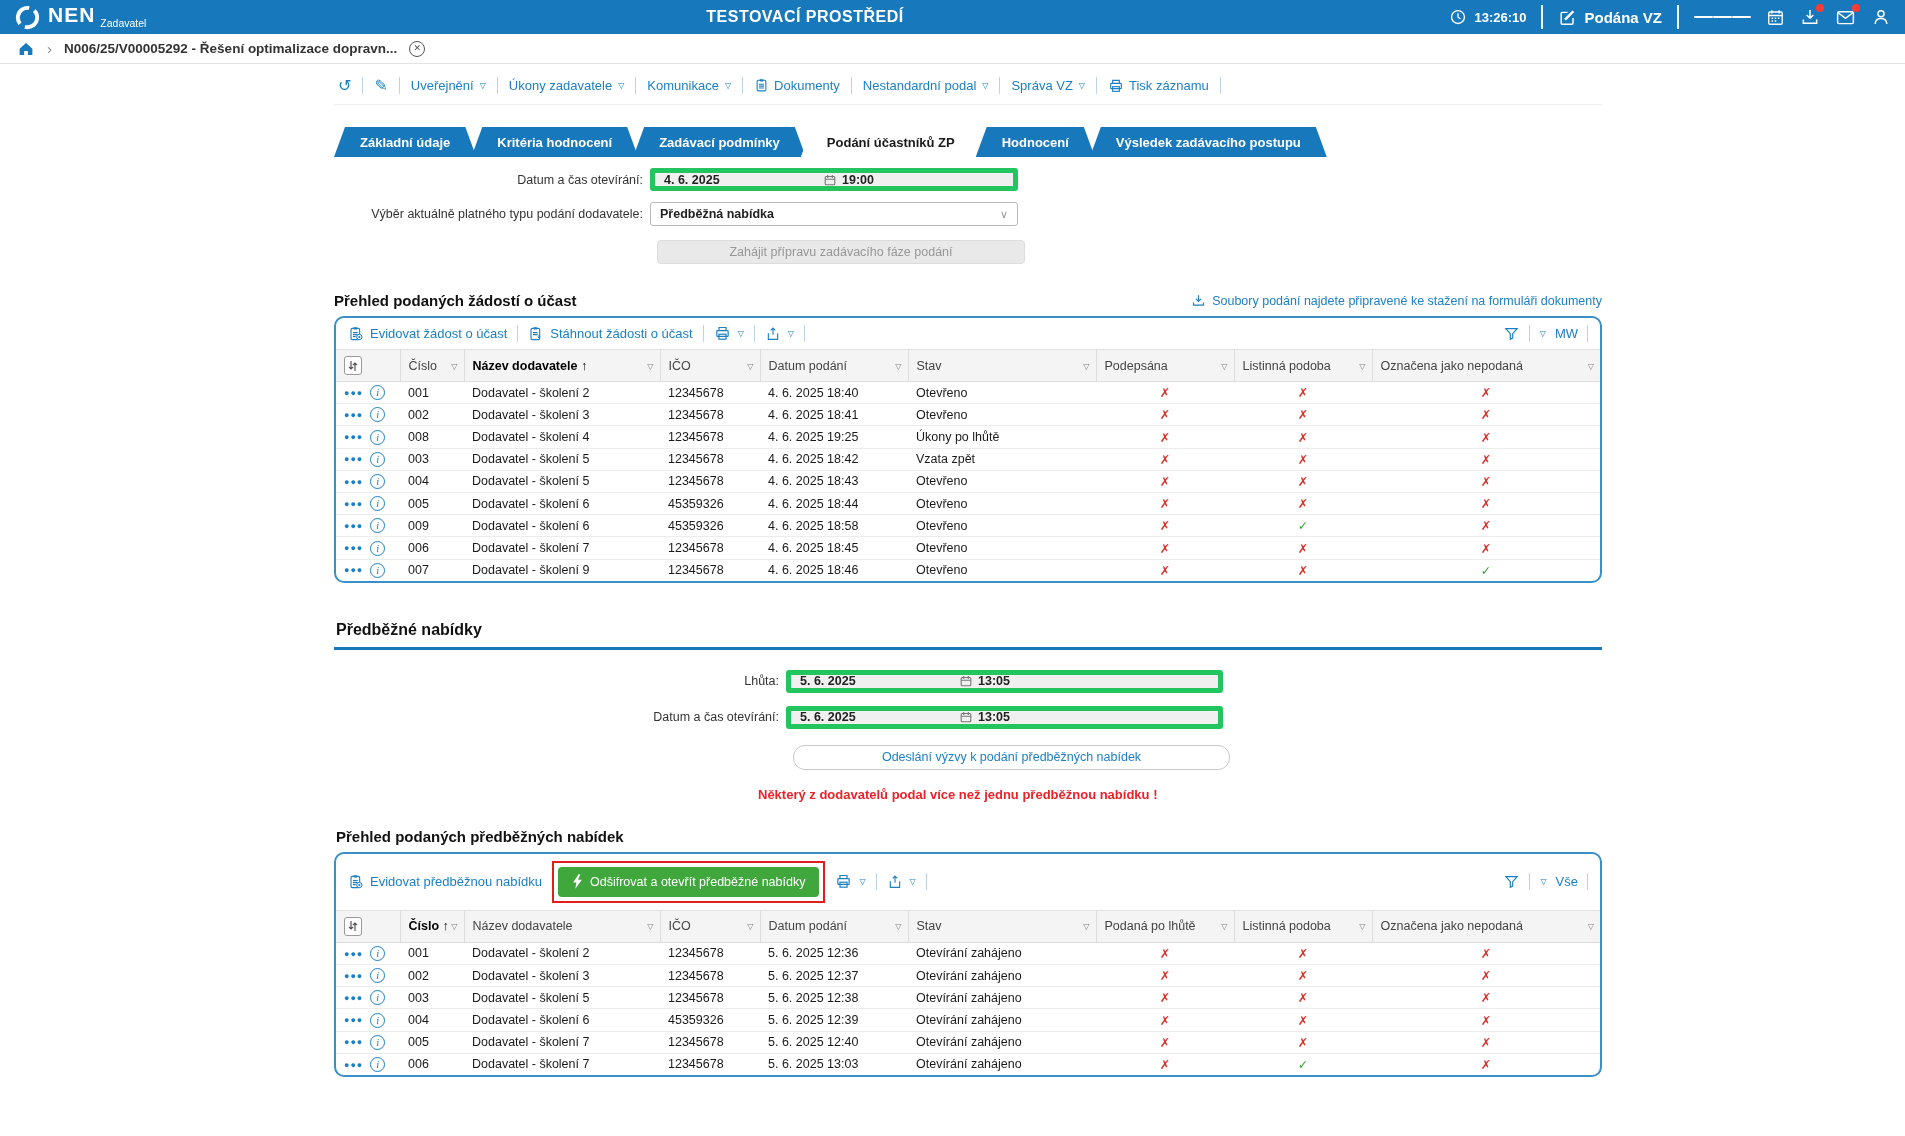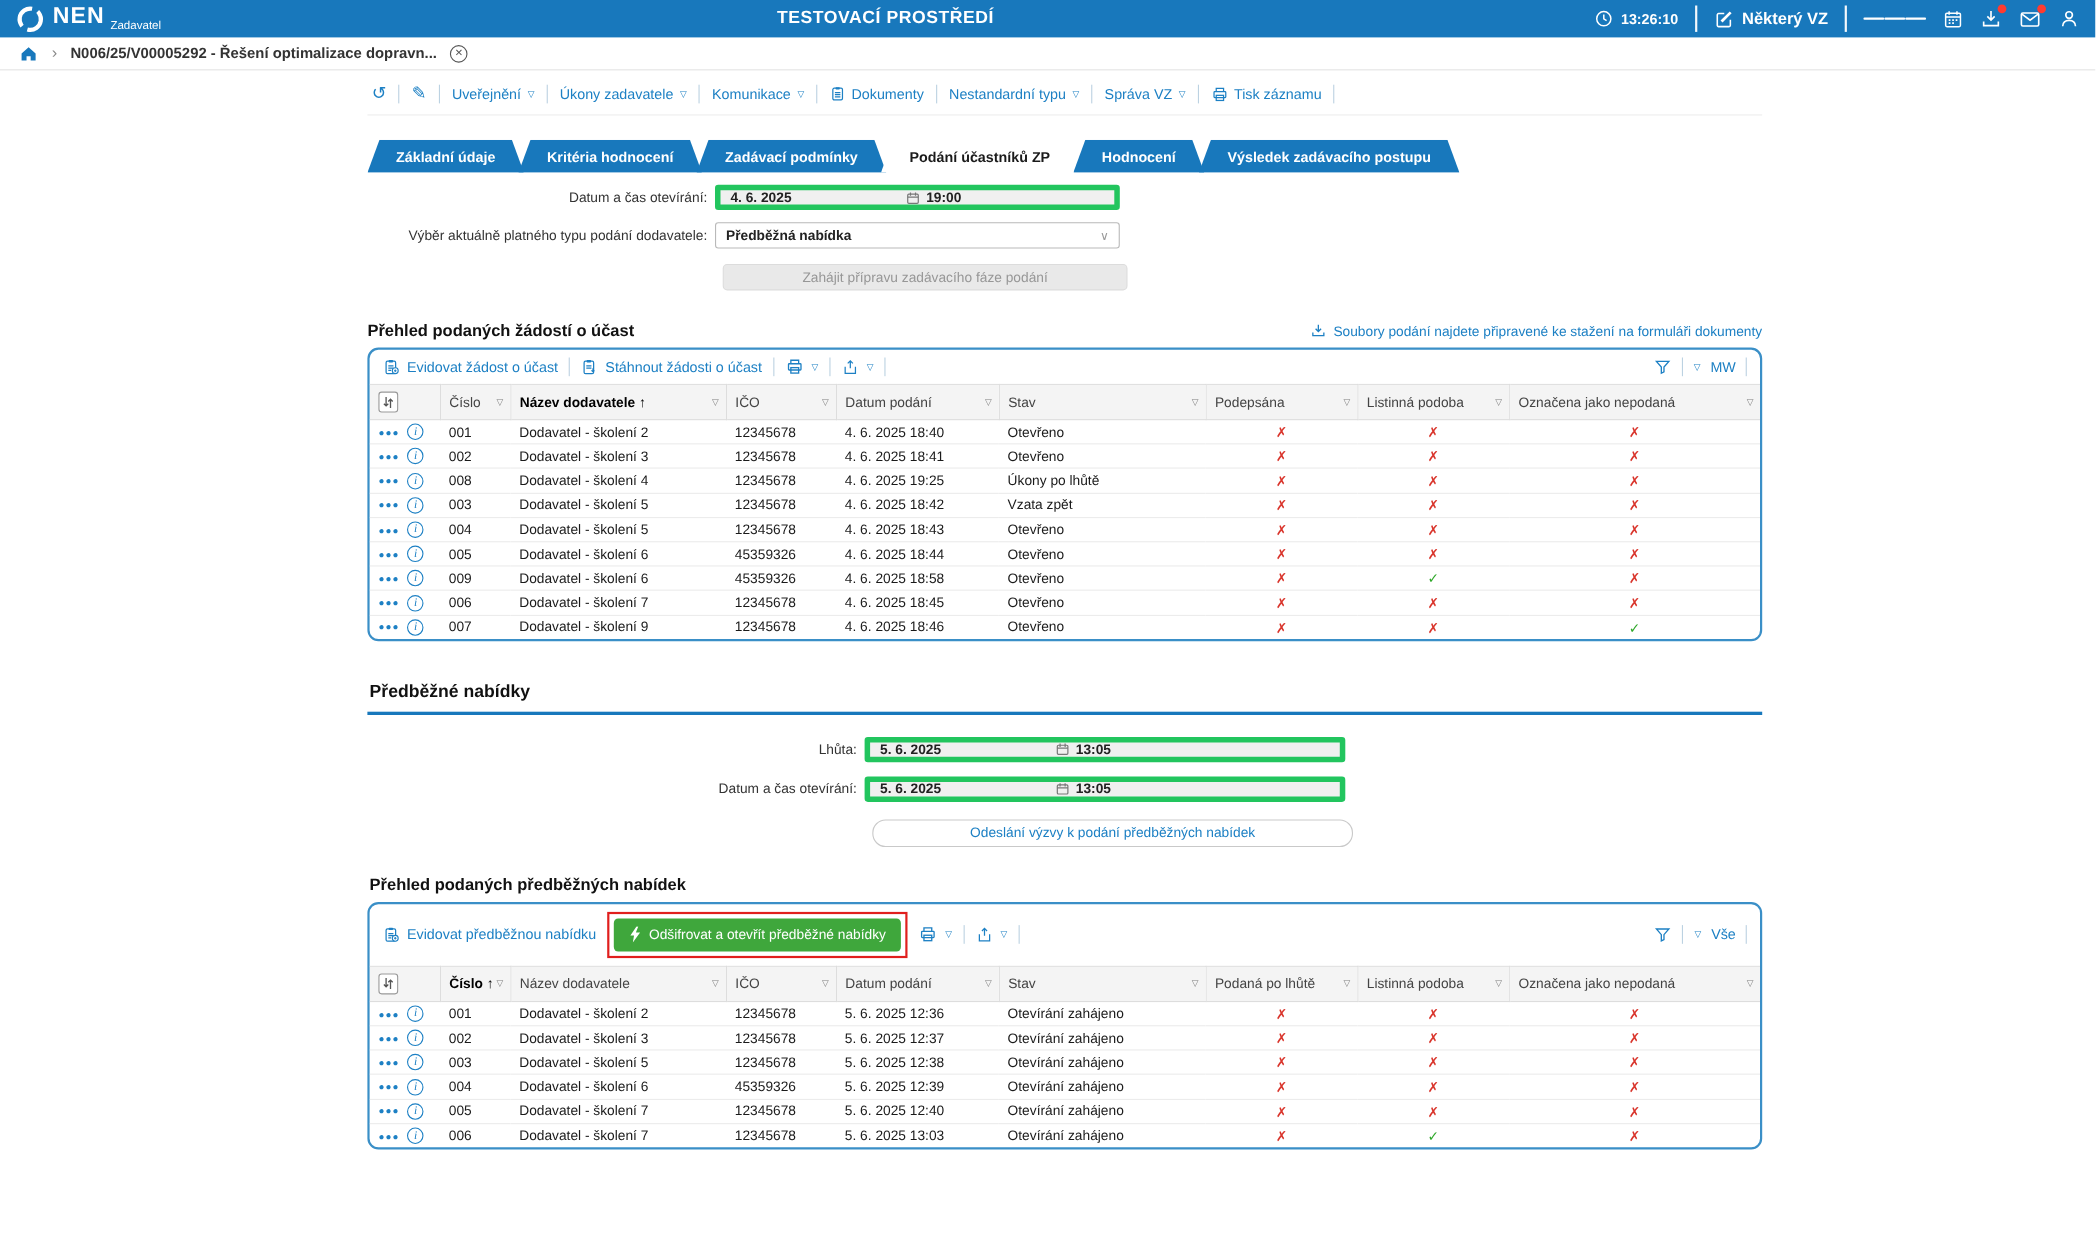--- a/index.html
+++ b/index.html
@@ -119,21 +119,21 @@
       <span>13:26:10</span>
     </div>
     <div class="hsep"></div>
     <div class="createvz">
       <span>
         <svg width="19" height="19" viewBox="0 0 24 24" fill="none" stroke="#fff" stroke-width="1.8">
             <path d="M19 12.5V19a1.5 1.5 0 0 1-1.5 1.5h-12A1.5 1.5 0 0 1 4 19V7a1.5 1.5 0 0 1 1.5-1.5H12"></path>
             <path d="M10 14.5 19.2 5.2l-.9-.9L9 13.5z" fill="#fff"></path>
           </svg>
       </span>
-      <span>Některý VZ</span>
+      <span>Podána VZ</span>
     </div>
     <div class="hsep"></div>
     <div class="iconbtn burger">
         <span></span>
         <span></span>
         <span></span>
       </div>
     <div class="iconbtn">
       <svg width="19" height="19" viewBox="0 0 24 24" fill="none" stroke="#fff" stroke-width="1.7">
           <rect x="3.5" y="5" width="17" height="15.5" rx="1.5"></rect>
@@ -204,21 +204,21 @@
     <span class="rt-item">
       <svg width="15" height="15" viewBox="0 0 24 24" fill="none" stroke="#1d80c4" stroke-width="1.8">
           <rect x="5" y="3.5" width="14" height="17" rx="2"></rect>
           <rect x="9" y="2" width="6" height="3.4" rx="1" fill="#1d80c4" stroke="none"></rect>
           <path d="M8 10h8M8 13h8M8 16h8"></path>
         </svg>
       <span>Dokumenty</span>
       </span>
     <span class="vsep"></span>
     <span class="rt-item">
-        <span>Nestandardní typu</span>
+        <span>Nestandardní podal</span>
         <span class="caret">▽</span>
       </span>
     <span class="vsep"></span>
     <span class="rt-item">
         <span>Správa VZ</span>
         <span class="caret">▽</span>
       </span>
     <span class="vsep"></span>
     <span class="rt-item">
       <svg width="16" height="16" viewBox="0 0 24 24" fill="none" stroke="#1d80c4" stroke-width="1.7">
@@ -470,20 +470,21 @@
       <span class="tico">
         <svg width="12" height="12" viewBox="0 0 12 12" fill="none" stroke="#777" stroke-width="1.1">
             <rect x="1.2" y="2.5" width="9.6" height="8.3" rx="1"></rect>
             <path d="M3.7 1v3M8.3 1v3M1.2 5.2h9.6"></path>
           </svg>
       </span>
       <span>13:05</span>
     </div>
   </div>
   <div class="btn-outline">Odeslání výzvy k podání předběžných nabídek</div>
+  <div class="warning">Některý z dodavatelů podal více než jednu předběžnou nabídku !</div>
 
   <div class="tablehead3">Přehled podaných předběžných nabídek</div>
   <div class="card">
     <div class="card-toolbar">
       <span class="tb-link">
         <svg width="16" height="16" viewBox="0 0 24 24" fill="none" stroke="#1d80c4" stroke-width="1.7">
             <rect x="4.5" y="3.5" width="13" height="17" rx="2"></rect>
             <rect x="8" y="2" width="6" height="3.2" rx="1" fill="#1d80c4" stroke="none"></rect>
             <path d="M7.5 10h7M7.5 13h7M7.5 16h4"></path>
             <circle cx="17" cy="16.5" r="4" fill="#fff" stroke-width="1.5"></circle>

